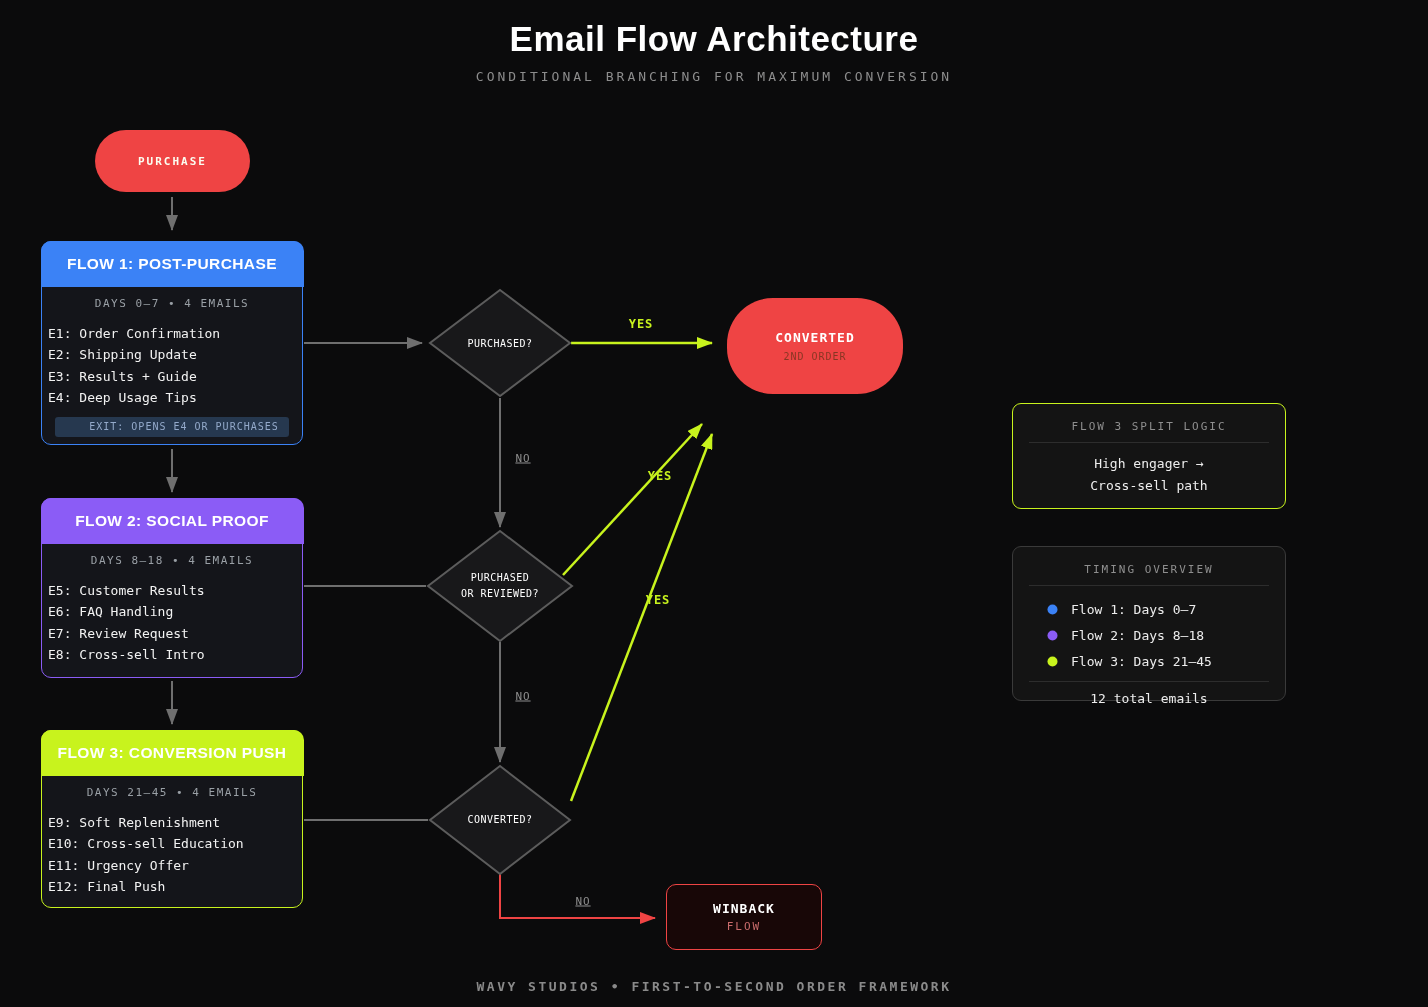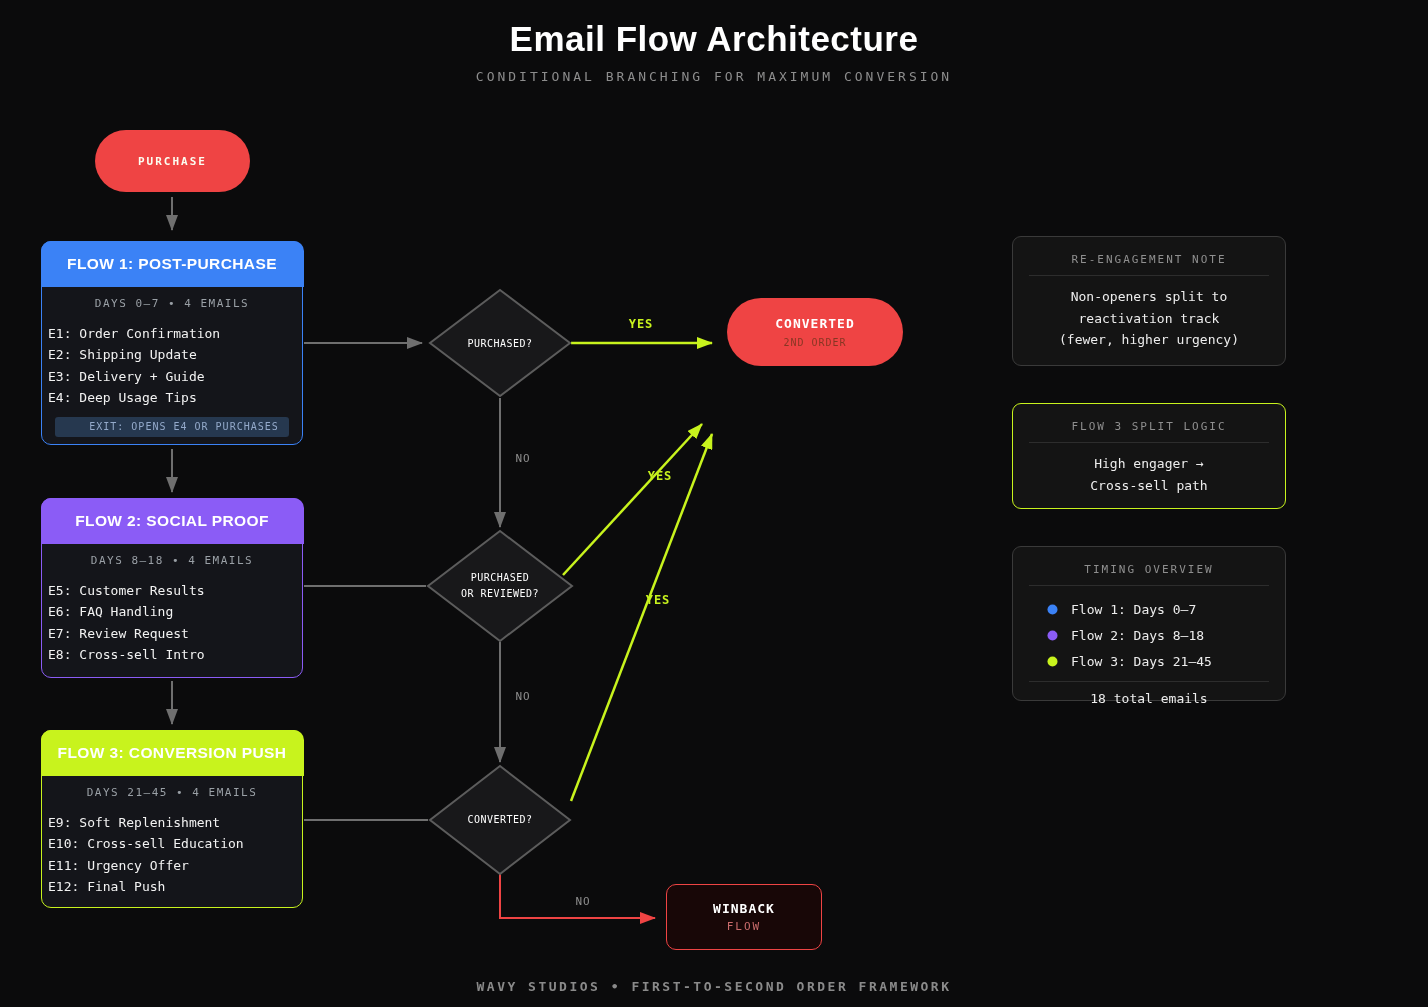--- a/index.html
+++ b/index.html
@@ -17,21 +17,21 @@
     font-size: 35px; letter-spacing: 0.5px; color: #ffffff;
   }
   .page-subtitle {
     position: absolute; top: 69px; left: 0; width: 100%; text-align: center;
     font-size: 13px; letter-spacing: 3px; color: #8d8d8d;
   }
 
   .pill { position: absolute; display: flex; flex-direction: column; align-items: center; justify-content: center; background: #ef4444; }
   .purchase-pill { left: 95px; top: 130px; width: 155px; height: 62px; border-radius: 31px; }
   .purchase-pill .pill-label { font-size: 11px; font-weight: bold; letter-spacing: 2px; color: #fbfdf0; }
-  .converted-pill { left: 727px; top: 298px; width: 176px; height: 68px; border-radius: 46px; gap: 6px; }
+  .converted-pill { left: 727px; top: 298px; width: 176px; height: 96px; border-radius: 46px; gap: 6px; }
   .converted-title { font-size: 13px; font-weight: bold; letter-spacing: 1px; color: #ffffff; }
   .converted-sub { font-size: 10px; letter-spacing: 1px; color: rgba(30,40,0,0.5); }
 
   .flow-card { position: absolute; left: 41px; width: 262px; border-radius: 10px; background: #14151a; border: 1.5px solid; }
   .flow-card.f1 { top: 241px; height: 204px; border-color: #3b82f6; }
   .flow-card.f2 { top: 498px; height: 180px; border-color: #8b5cf6; }
   .flow-card.f3 { top: 730px; height: 178px; border-color: #c8f31d; }
   .flow-header {
     height: 46px; margin: -1.5px -1.5px 0; border-radius: 10px 10px 0 0;
     display: flex; align-items: center; justify-content: center;
@@ -49,21 +49,21 @@
     text-align: center; background: #26384f; border-radius: 3px;
     font-size: 10px; letter-spacing: 1px; color: #94aacb; padding-left: 24px;
   }
 
   .diamond-label {
     position: absolute; transform: translate(-50%,-50%); text-align: center;
     font-size: 10px; letter-spacing: 0.5px; color: #ffffff; line-height: 16px; white-space: nowrap;
   }
   .edge-label { position: absolute; transform: translate(-50%,-50%); white-space: nowrap; }
   .edge-label.yes { color: #c8f31d; font-size: 12px; font-weight: bold; letter-spacing: 1px; }
-  .edge-label.no  { color: #8d8d8d; font-size: 11px; letter-spacing: 1px; }
+  .edge-label.no  { color: #8d8d8d; font-size: 11px; letter-spacing: 1px; text-decoration: underline; }
 
   .winback {
     position: absolute; left: 666px; top: 884px; width: 156px; height: 66px;
     border: 1.5px solid #ef4444; border-radius: 10px; background: #180707;
     display: flex; flex-direction: column; align-items: center; justify-content: center; gap: 4px;
   }
   .winback-title { font-size: 13px; font-weight: bold; letter-spacing: 1px; color: #ffffff; }
   .winback-sub { font-size: 11px; letter-spacing: 2px; color: #c96b6b; }
 
   .note-card { position: absolute; left: 1012px; width: 274px; border: 1px solid #3a3a3a; border-radius: 9px; background: #141414; padding-top: 16px; }
@@ -126,21 +126,21 @@
   <div class="pill purchase-pill">
     <span class="pill-label">PURCHASE</span>
   </div>
 
   <section class="flow-card f1">
     <div class="flow-header">FLOW 1: POST-PURCHASE</div>
     <div class="flow-meta">DAYS 0–7 • 4 EMAILS</div>
     <ul class="email-list">
       <li>E1: Order Confirmation</li>
       <li>E2: Shipping Update</li>
-      <li>E3: Delivery + Guide</li>
+      <li>E3: Results + Guide</li>
       <li>E4: Deep Usage Tips</li>
     </ul>
     <div class="exit-badge">EXIT: OPENS E4 OR PURCHASES</div>
   </section>
 
   <section class="flow-card f2">
     <div class="flow-header">FLOW 2: SOCIAL PROOF</div>
     <div class="flow-meta">DAYS 8–18 • 4 EMAILS</div>
     <ul class="email-list">
       <li>E5: Customer Results</li>
@@ -182,27 +182,20 @@
   <div class="pill converted-pill">
     <span class="converted-title">CONVERTED</span>
     <span class="converted-sub">2ND ORDER</span>
   </div>
 
   <div class="winback">
     <span class="winback-title">WINBACK</span>
     <span class="winback-sub">FLOW</span>
   </div>
 
-  <aside class="note-card n1">
-    <div class="note-title">RE-ENGAGEMENT NOTE</div>
-    <div class="note-divider"></div>
-    <div class="note-line">Non-openers split to</div>
-    <div class="note-line">reactivation track</div>
-    <div class="note-line">(fewer, higher urgency)</div>
-  </aside>
 
   <aside class="note-card n2">
     <div class="note-title">FLOW 3 SPLIT LOGIC</div>
     <div class="note-divider"></div>
     <div class="note-line">High engager →</div>
     <div class="note-line">Cross-sell path</div>
   </aside>
 
   <aside class="note-card n3">
     <div class="note-title">TIMING OVERVIEW</div>
@@ -219,18 +212,18 @@
         </svg>
       <span class="legend-label">Flow 2: Days 8–18</span>
     </div>
     <div class="legend-row">
       <svg width="11" height="11">
           <circle cx="5.5" cy="5.5" r="5" fill="#c8f31d"></circle>
         </svg>
       <span class="legend-label">Flow 3: Days 21–45</span>
     </div>
     <div class="note-divider" style="margin-top:7px;margin-bottom:0"></div>
-    <div class="note-total">18 total emails</div>
+    <div class="note-total">12 total emails</div>
   </aside>
 
   <div class="page-footer">WAVY STUDIOS • FIRST-TO-SECOND ORDER FRAMEWORK</div>
 
 </div>
 
 </body></html>

